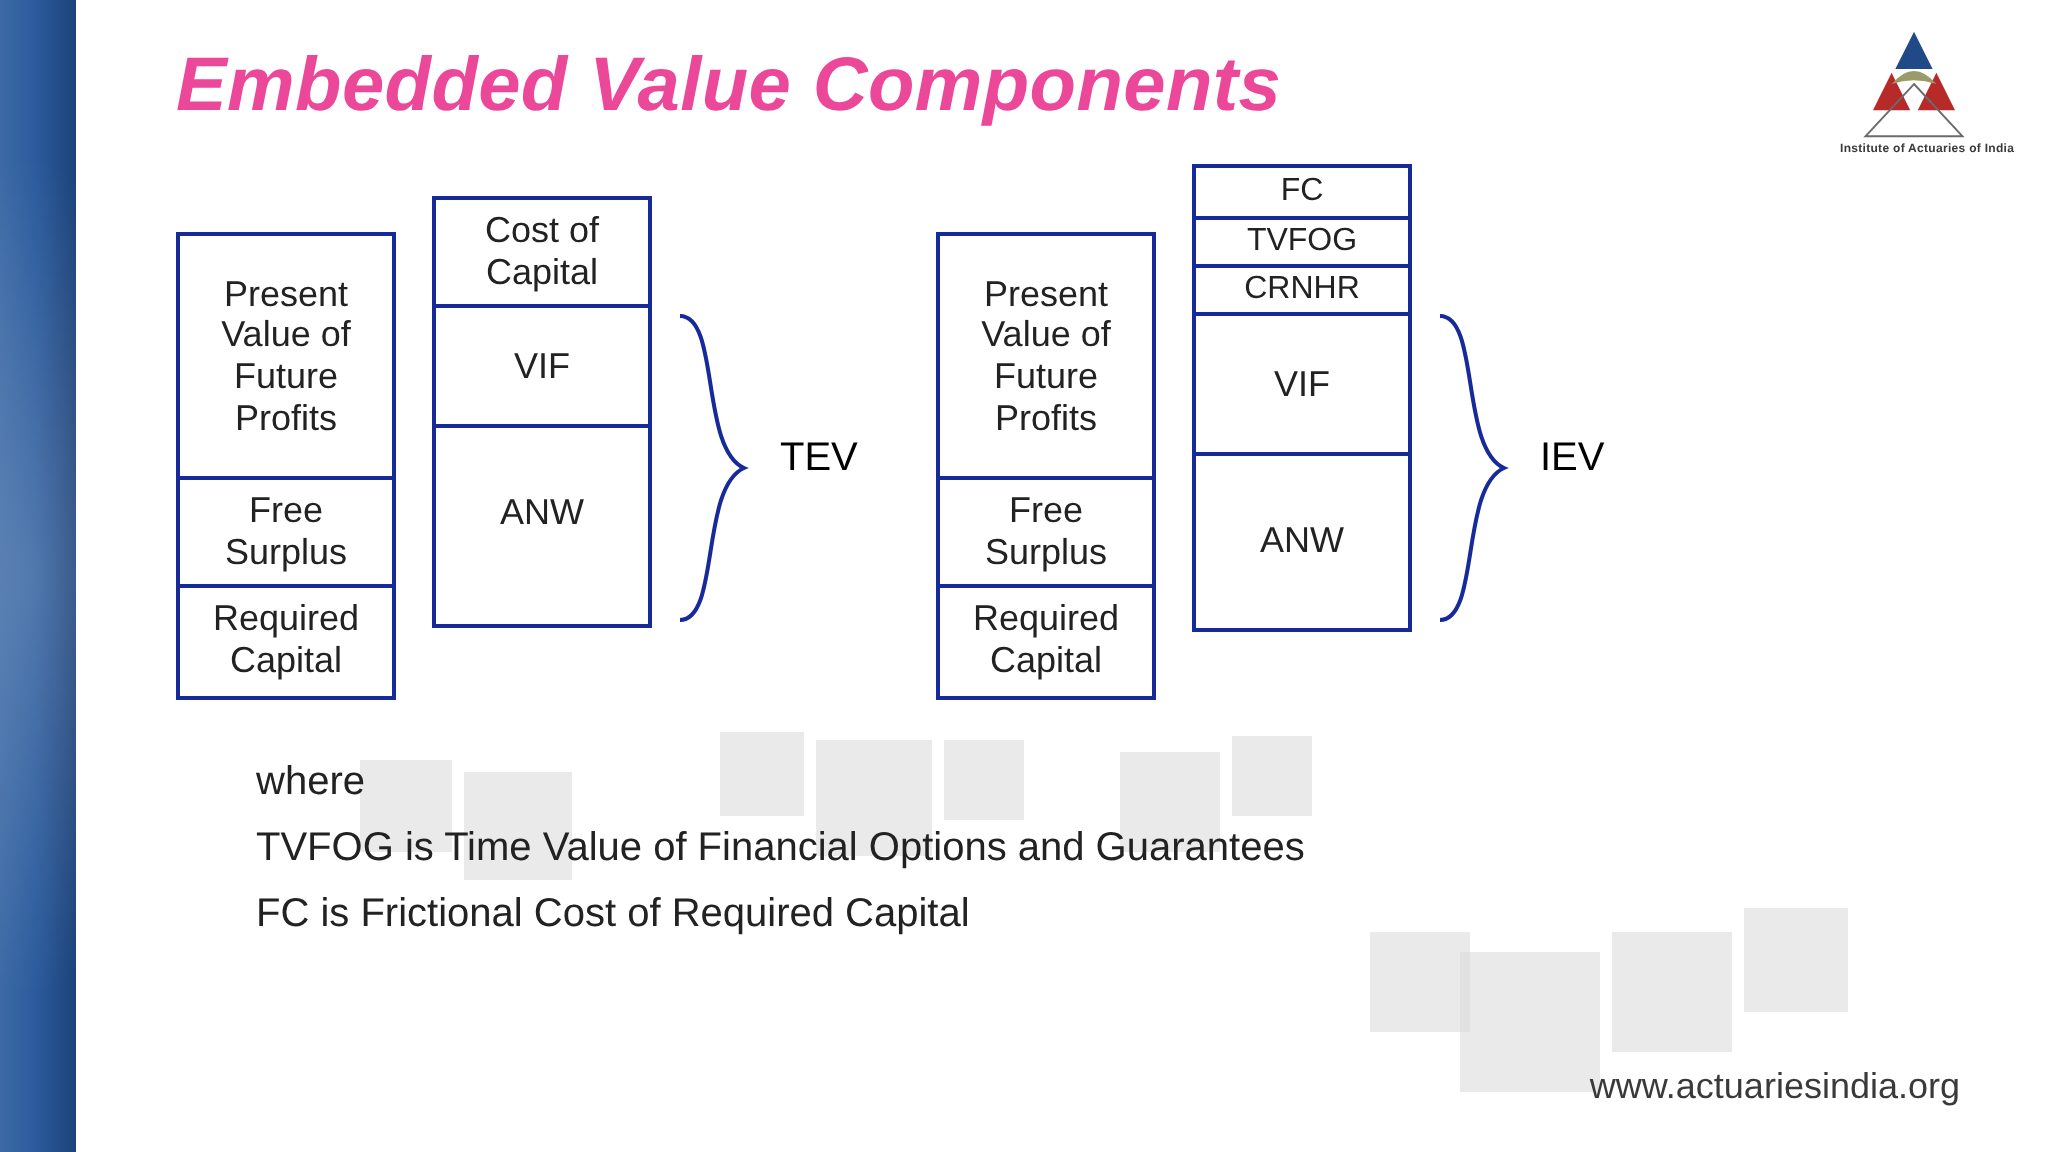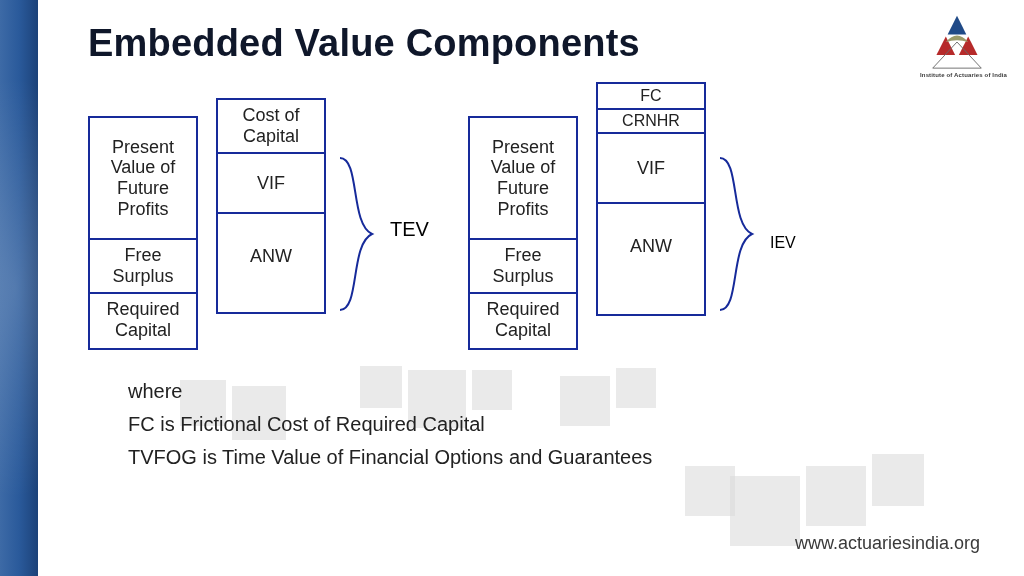--- a/index.html
+++ b/index.html
@@ -1,21 +1,21 @@
 <!DOCTYPE html>
 <html><head>
 <meta charset="utf-8">
 <style>
   * { box-sizing: border-box; margin: 0; padding: 0; }
   html, body { width: 1024px; height: 576px; font-family: "Trebuchet MS", "Segoe UI", Arial, sans-serif; background: #fff; overflow: hidden; }
   .slide { position: relative; width: 1024px; height: 576px; }
   .sidebar { position: absolute; left: 0; top: 0; width: 38px; height: 576px; background: linear-gradient(90deg, #3d6aa6 0%, #2a5a9b 50%, #1c4279 100%); }
   .sidebar::after { content:""; position:absolute; inset:0; background: radial-gradient(120px 300px at 40% 50%, rgba(255,255,255,.18), transparent 70%); }
 
-  .title { position: absolute; left: 88px; top: 22px; font-size: 38px; font-weight: 700; color: #0f172a; letter-spacing: .2px; }
+  .title { position: absolute; left: 88px; top: 22px; font-size: 38px; font-weight: 700; color: #ec4899; letter-spacing: .2px; font-style: italic; }
 
   .logo { position: absolute; right: 30px; top: 14px; width: 74px; text-align: center; }
   .logo svg { width: 56px; height: 56px; display: block; margin: 0 auto; }
   .logo-caption { font-size: 6px; color: #3a3a3a; font-weight: 700; margin-top: 2px; letter-spacing: .15px; white-space: nowrap; }
 
   .content { position: absolute; left: 88px; top: 98px; width: 880px; height: 260px; }
 
   .column { position: absolute; top: 0; border: 2px solid #162a9a; background: #fff; }
   .cell { border-top: 2px solid #162a9a; display: flex; align-items: center; justify-content: center; text-align: center; font-size: 18px; color: #222; line-height: 1.15; padding: 2px 20px; }
   .cell:first-child { border-top: none; }
@@ -41,21 +41,21 @@
   .colC .c3 { height: 54px; }
 
   .colD { left: 508px; width: 110px; height: 234px; top: -16px; }
   .colD .c1 { height: 24px; font-size: 16px; }
   .colD .c2 { height: 24px; font-size: 16px; }
   .colD .c3 { height: 24px; font-size: 16px; }
   .colD .c4 { height: 70px; }
   .colD .c5 { height: 86px; }
 
   .brace2 { position: absolute; left: 628px; top: 56px; }
-  .iev-label { position: absolute; left: 682px; top: 136px; font-size: 16px; }
+  .iev-label { position: absolute; left: 682px; top: 120px; font-size: 20px; }
 
   .brace svg { display:block; }
 
   .legend { position: absolute; left: 128px; top: 374px; width: 820px; color: #222; font-size: 20px; line-height: 1.55; }
   .legend div { margin-top: 2px; }
 
   .footer-url { position: absolute; right: 44px; bottom: 22px; font-size: 18px; color: #3a3a3a; }
 
   .bg-squares { position:absolute; left:0; right:0; bottom:0; height:210px; pointer-events:none; }
   .sq { position:absolute; background:#d9d9d9; opacity:.55; }
@@ -115,34 +115,35 @@
     <div class="tev-label">TEV</div>
 
     <div class="column colC">
       <div class="cell c1">Present Value of Future Profits</div>
       <div class="cell c2">Free Surplus</div>
       <div class="cell c3">Required Capital</div>
     </div>
 
     <div class="column colD">
       <div class="cell c1">FC</div>
-      <div class="cell c2">CRNHR</div>
+      <div class="cell c2">TVFOG</div>
+      <div class="cell c3">CRNHR</div>
       <div class="cell c4">VIF</div>
       <div class="cell c5">ANW</div>
     </div>
 
     <div class="brace brace2">
       <svg width="44" height="160" viewBox="0 0 44 160">
         <path d="M4 4 C24 4 14 70 36 80 C14 90 24 156 4 156" fill="none" stroke="#162a9a" stroke-width="2"></path>
       </svg>
     </div>
     <div class="iev-label">IEV</div>
 
   </div>
 
   <div class="legend">
     <div>where</div>
+    <div>TVFOG is Time Value of Financial Options and Guarantees</div>
     <div>FC is Frictional Cost of Required Capital</div>
-    <div>TVFOG is Time Value of Financial Options and Guarantees</div>
   </div>
 
   <div class="footer-url">www.actuariesindia.org</div>
 </div>
 
 </body></html>

